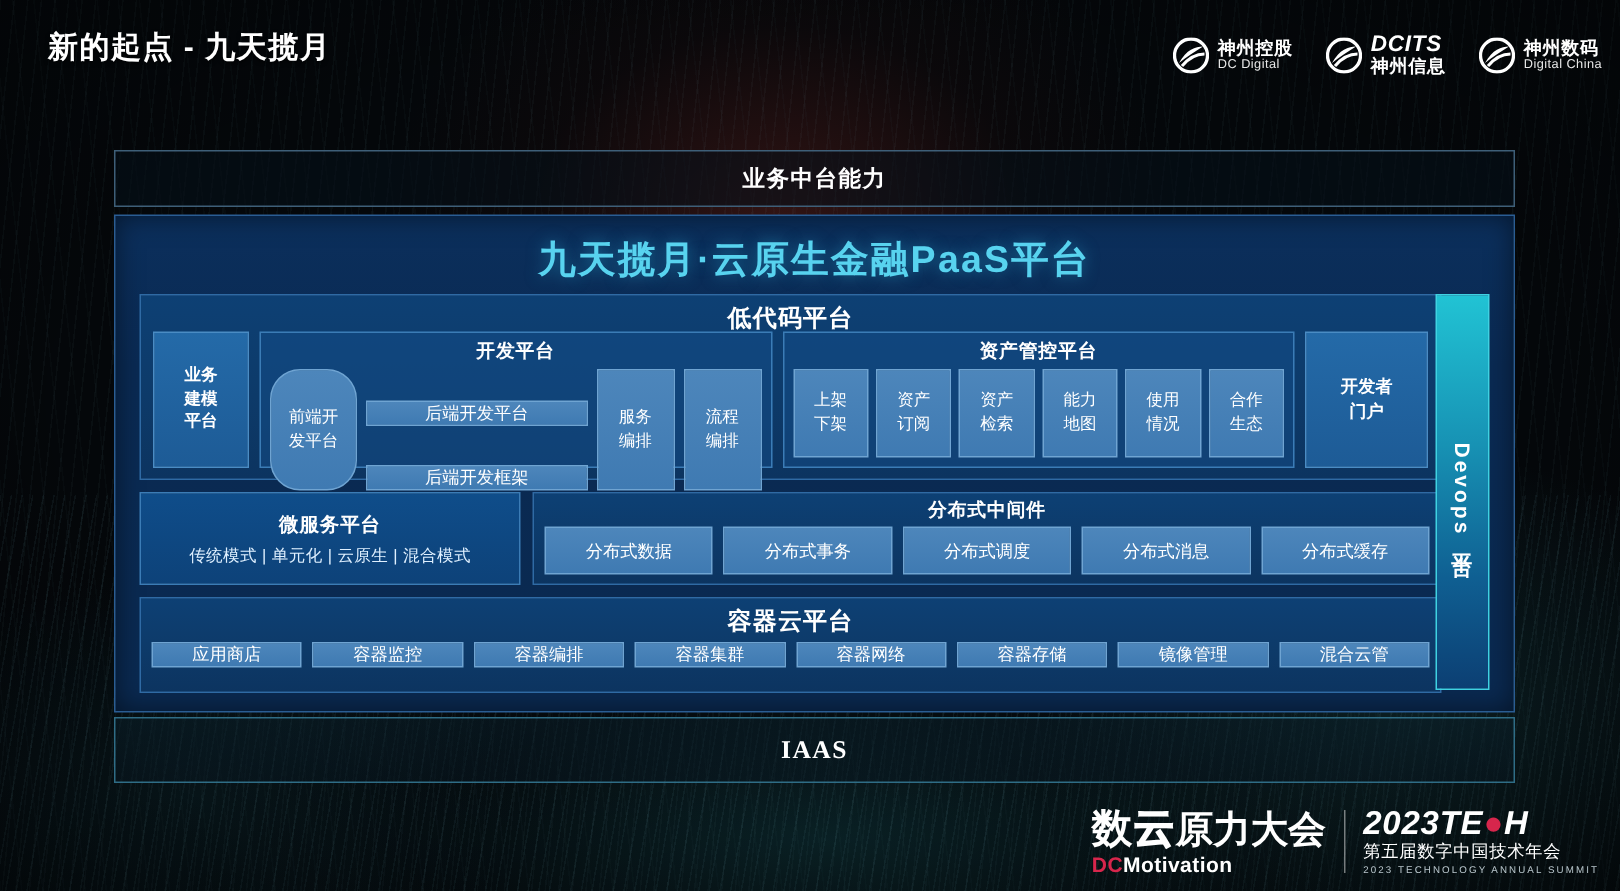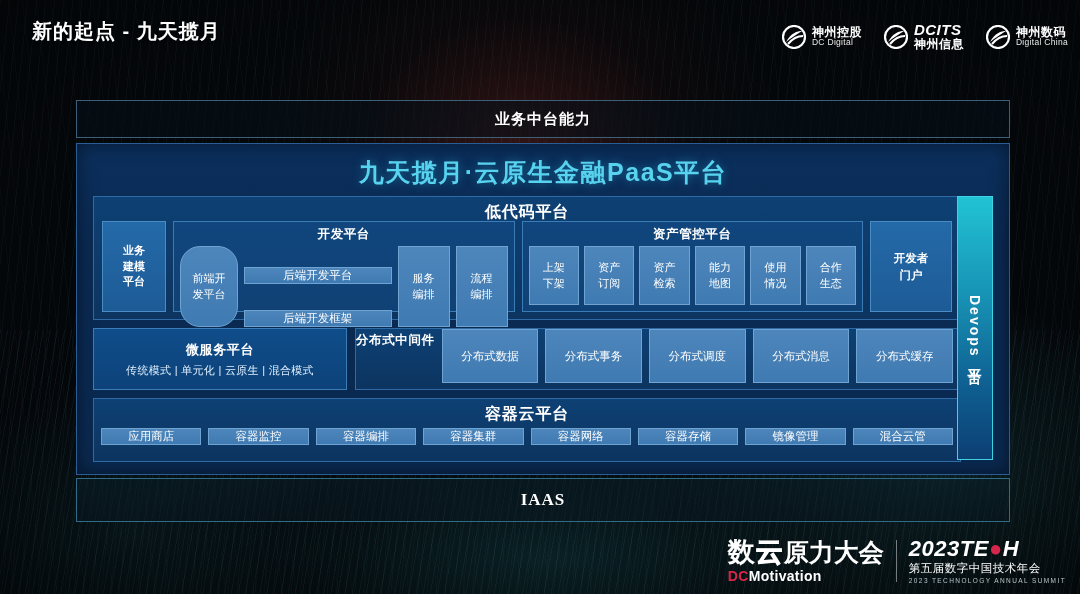--- a/index.html
+++ b/index.html
@@ -86,21 +86,21 @@
     border:1px solid #4a8cc4;display:flex;align-items:center;justify-content:center;
     font-size:11.5px;font-weight:bold;line-height:1.45;text-align:center;color:#fff;}
 
   
   .microrow{display:flex;gap:8px;margin-bottom:8px;height:62px;}
   .micro{width:252px;flex:0 0 252px;background:linear-gradient(180deg,#0f4d8a 0%,#0d4279 100%);
     border:1px solid #3b7cb6;display:flex;flex-direction:column;align-items:center;justify-content:center;gap:4px;}
   .micro .t{font-size:13px;font-weight:bold;color:#fff;letter-spacing:.6px;}
   .micro .s{font-size:11px;color:#dff0ff;letter-spacing:.3px;}
   .mid2{flex:1;background:linear-gradient(180deg,#0d4074 0%,#0c3460 100%);border:1px solid #2f6aa4;
-    display:flex;flex-direction:row;}
+    display:flex;flex-direction:column;}
   .mid2 .grp-hd{padding:3px 0 2px;}
   .chips{flex:1;display:flex;gap:7px;padding:0 7px 6px;}
   .chip{flex:1;background:linear-gradient(180deg,#4d86bb 0%,#3f7ab2 100%);border:1px solid #6fa4d2;
     display:flex;align-items:center;justify-content:center;font-size:11.5px;color:#fff;}
 
   
   .cont{height:62px;}
   .cont .chips{padding:0 7px 7px;gap:7px;}
 
   

